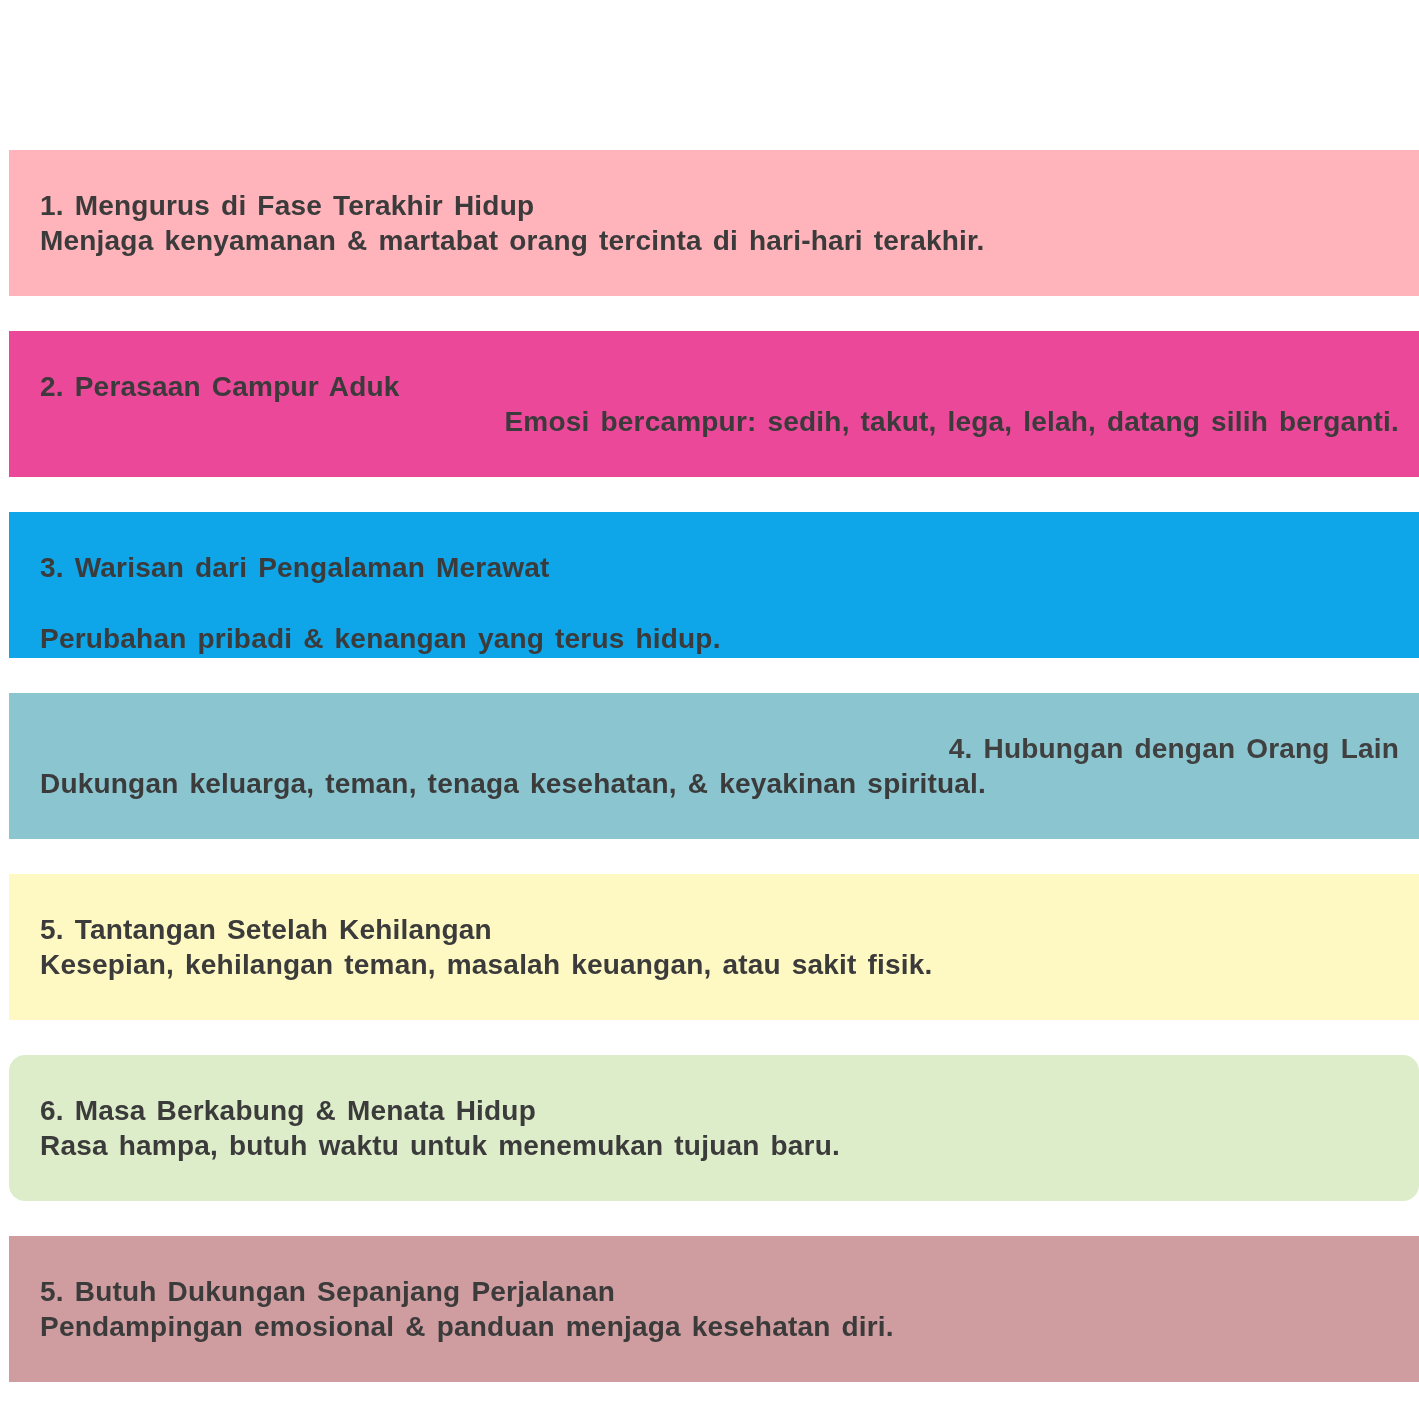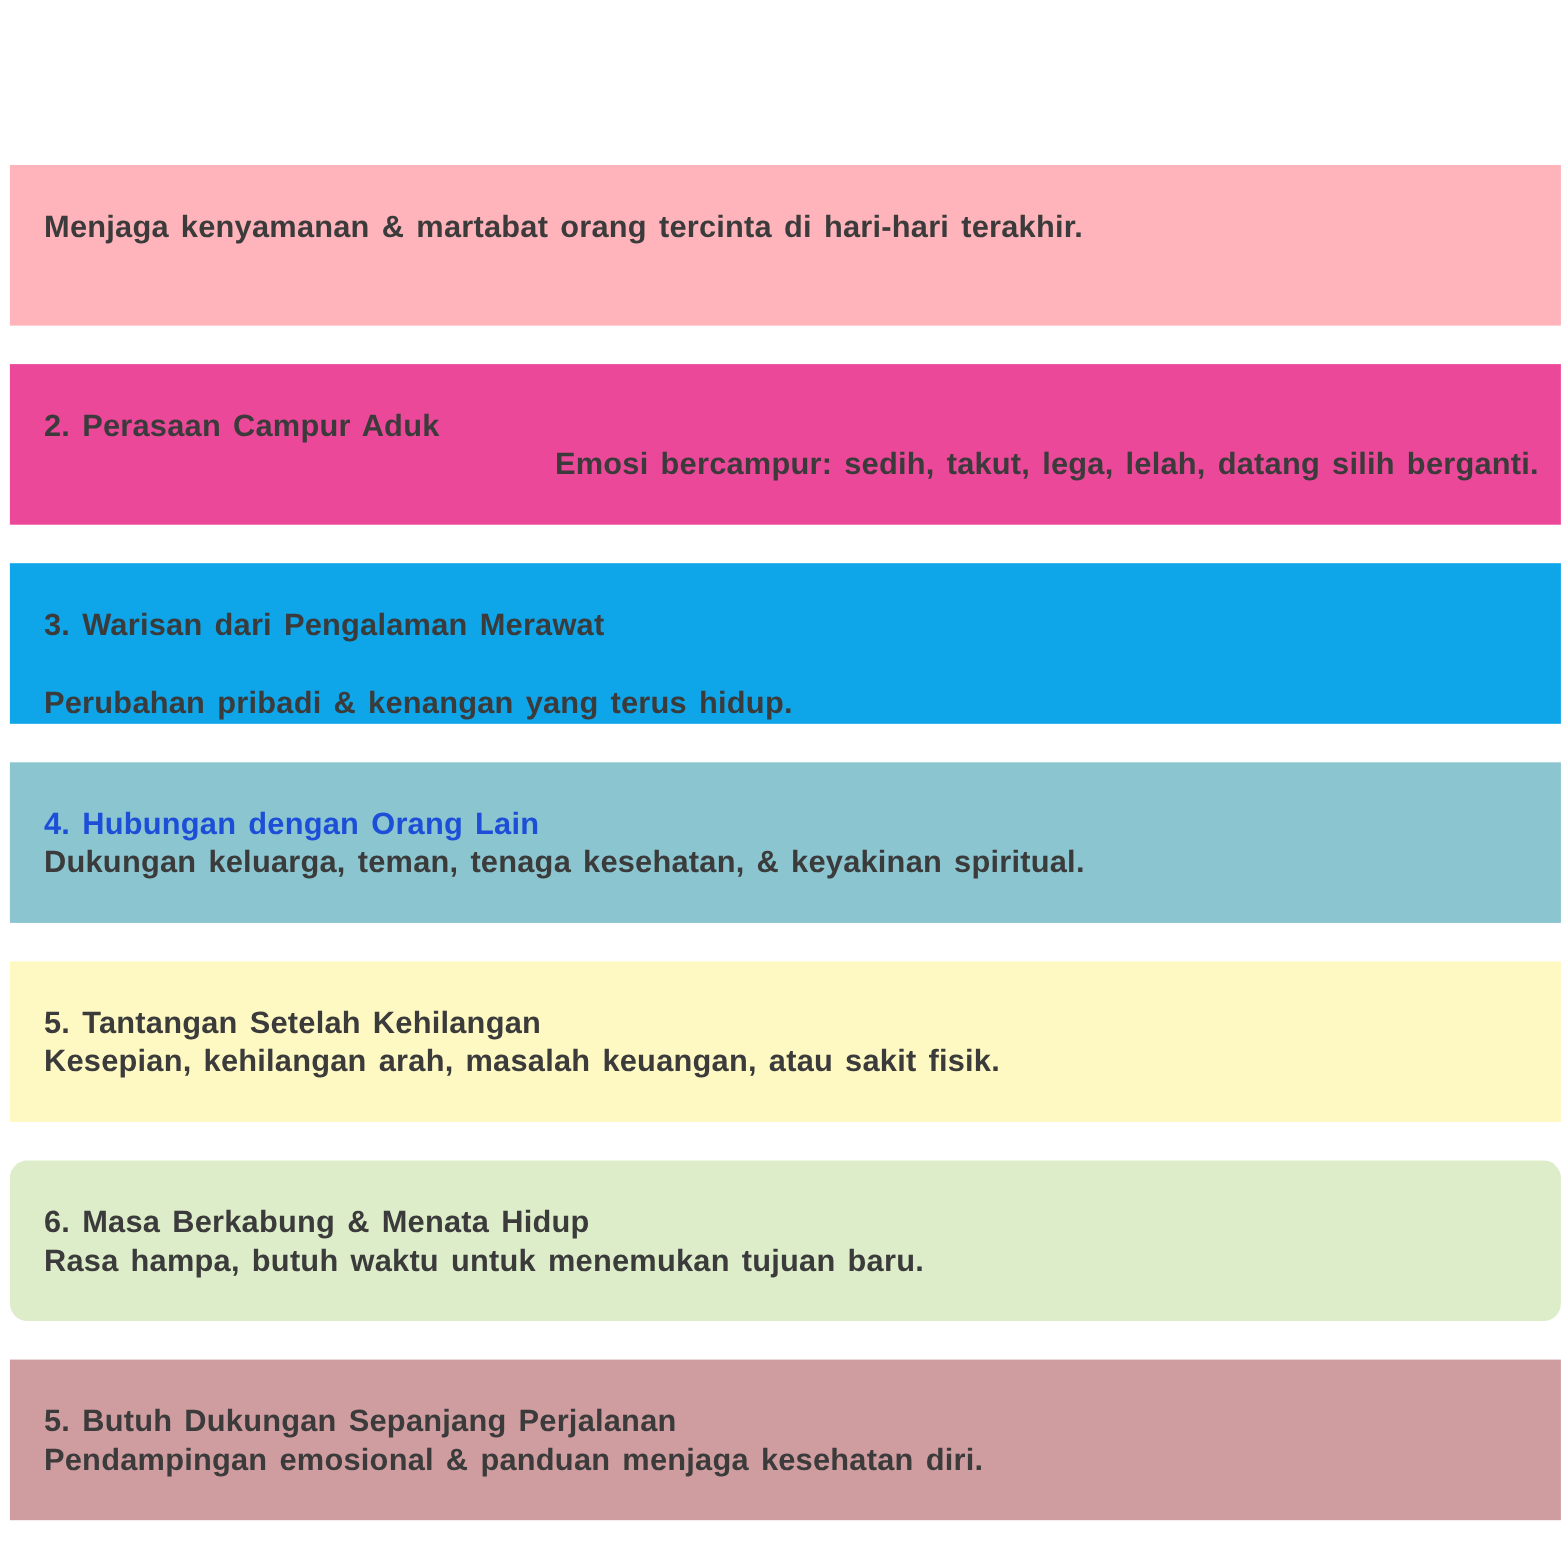--- a/index.html
+++ b/index.html
@@ -37,41 +37,42 @@
     color: #3b3b3b;
     white-space: nowrap;
   }
 </style>
 </head>
 <body style="background-color: rgb(255, 255, 255);">
 
 <div class="band-stack">
 
   <section class="band" style="background-color: rgb(255, 179, 186);">
+    <div class="band-title" style="color: rgb(59, 59, 59);">1. Mengurus di Fase Terakhir Hidup</div>
     <div class="band-subtitle" style="color: rgb(59, 59, 59);">Menjaga kenyamanan &amp; martabat orang tercinta di hari-hari terakhir.</div>
   </section>
 
   <section class="band" style="background-color: #ec4899;">
     <div class="band-title" style="color: rgb(59, 59, 59);">2. Perasaan Campur Aduk</div>
     <div class="band-subtitle" style="color: rgb(59, 59, 59); text-align: right;">Emosi bercampur: sedih, takut, lega, lelah, datang silih berganti.</div>
   </section>
 
   <section class="band" style="background-color: #0ea5e9;">
     <div class="band-title" style="color: rgb(59, 59, 59);">3. Warisan dari Pengalaman Merawat</div>
     <div class="band-subtitle" style="color: rgb(59, 59, 59); margin-top: 36px;">Perubahan pribadi &amp; kenangan yang terus hidup.</div>
   </section>
 
   <section class="band" style="background-color: rgb(138, 197, 208);">
-    <div class="band-title" style="color: #1d4ed8;">4. Hubungan dengan Orang Lain</div>
+    <div class="band-title" style="color: #404040; text-align: right;">4. Hubungan dengan Orang Lain</div>
     <div class="band-subtitle" style="color: rgb(59, 59, 59);">Dukungan keluarga, teman, tenaga kesehatan, &amp; keyakinan spiritual.</div>
   </section>
 
   <section class="band" style="background-color: #fef9c3;">
     <div class="band-title" style="color: rgb(59, 59, 59);">5. Tantangan Setelah Kehilangan</div>
-    <div class="band-subtitle" style="color: rgb(59, 59, 59);">Kesepian, kehilangan arah, masalah keuangan, atau sakit fisik.</div>
+    <div class="band-subtitle" style="color: rgb(59, 59, 59);">Kesepian, kehilangan teman, masalah keuangan, atau sakit fisik.</div>
   </section>
 
   <section class="band" style="background-color: rgb(221, 237, 201); border-radius: 16px;">
     <div class="band-title" style="color: rgb(59, 59, 59);">6. Masa Berkabung &amp; Menata Hidup</div>
     <div class="band-subtitle" style="color: rgb(59, 59, 59);">Rasa hampa, butuh waktu untuk menemukan tujuan baru.</div>
   </section>
 
   <section class="band" style="background-color: rgb(207, 157, 160);">
     <div class="band-title" style="color: rgb(59, 59, 59);">5. Butuh Dukungan Sepanjang Perjalanan</div>
     <div class="band-subtitle" style="color: rgb(59, 59, 59);">Pendampingan emosional &amp; panduan menjaga kesehatan diri.</div>

